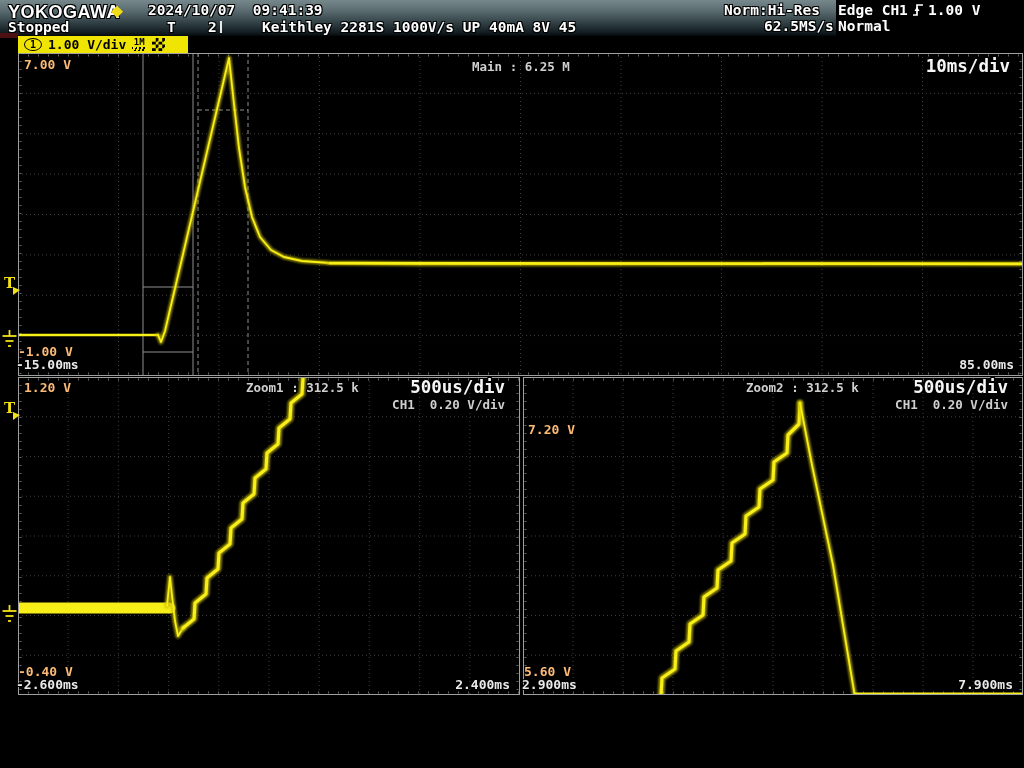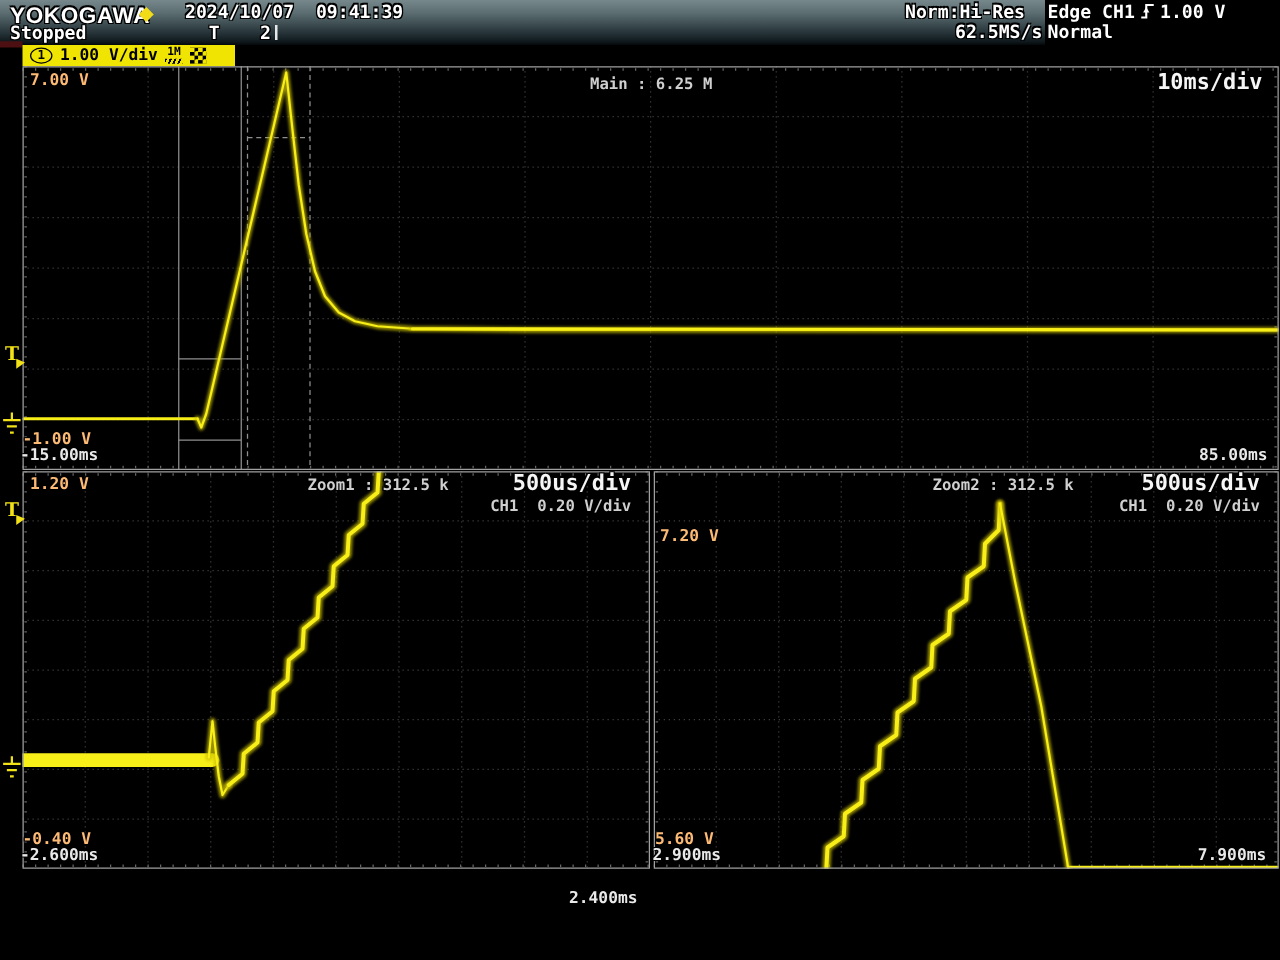--- a/index.html
+++ b/index.html
@@ -166,20 +166,21 @@
     <span class="htxt" style="left:838px;top:2px;">Edge CH1</span>
     <span class="htxt" style="left:912px;top:2px;"><svg class="icon" width="12" height="14" viewBox="0 0 12 14">
           <path d="M1,12 H5 V2 H11" stroke="#fff" fill="none" stroke-width="1.7"></path>
           <polygon points="5,3.5 2.5,8 7.5,8" fill="#fff"></polygon>
         </svg></span>
     <span class="htxt" style="left:928px;top:2px;">1.00 V</span>
     <span class="htxt" style="left:838px;top:18px;">Normal</span>
     <span class="htxt" style="left:8px;top:19px;">Stopped</span>
     <span class="htxt" style="left:167px;top:19px;">T</span>
     <span class="htxt" style="left:208px;top:19px;"><span>2</span><span class="cursorbar"></span></span>
+    <span class="htxt" style="left:262px;top:19px;">Keithley 2281S 1000V/s UP 40mA 8V 45</span>
   </div>
 
   <div id="red-strip"></div>
 
   <div id="badge">
     <span id="ch-circle">1</span>
     <span>1.00 V/div</span>
     <span id="imp-icon"><span>1M</span><span class="hatch"></span></span>
     <span id="checker-icon"></span>
   </div>
@@ -190,21 +191,21 @@
   <div class="lbl yellow" style="left:18px;top:344px;">-1.00 V</div>
   <div class="lbl white" style="left:16px;top:357px;">-15.00ms</div>
   <div class="lbl white" style="right:10px;top:357px;">85.00ms</div>
 
   <div class="lbl yellow" style="left:24px;top:380px;">1.20 V</div>
   <div class="lbl gray" style="left:246px;top:380px;">Zoom1 : 312.5 k</div>
   <div class="lbl big" style="right:519px;top:377px;">500us/div</div>
   <div class="lbl gray" style="right:519px;top:397px;">CH1  0.20 V/div</div>
   <div class="lbl yellow" style="left:18px;top:664px;">-0.40 V</div>
   <div class="lbl white" style="left:16px;top:677px;">-2.600ms</div>
-  <div class="lbl white" style="right:514px;top:677px;margin-top:34px;">2.400ms</div>
+  <div class="lbl white" style="right:514px;top:677px;">2.400ms</div>
 
   <div class="lbl yellow" style="left:528px;top:380px;margin-top:42px;">7.20 V</div>
   <div class="lbl gray" style="left:746px;top:380px;">Zoom2 : 312.5 k</div>
   <div class="lbl big" style="right:16px;top:377px;">500us/div</div>
   <div class="lbl gray" style="right:16px;top:397px;">CH1  0.20 V/div</div>
   <div class="lbl yellow" style="left:524px;top:664px;">5.60 V</div>
   <div class="lbl white" style="left:522px;top:677px;">2.900ms</div>
   <div class="lbl white" style="right:11px;top:677px;">7.900ms</div>
 
   <div class="tmark" style="left:4px;top:276px;">T</div>

